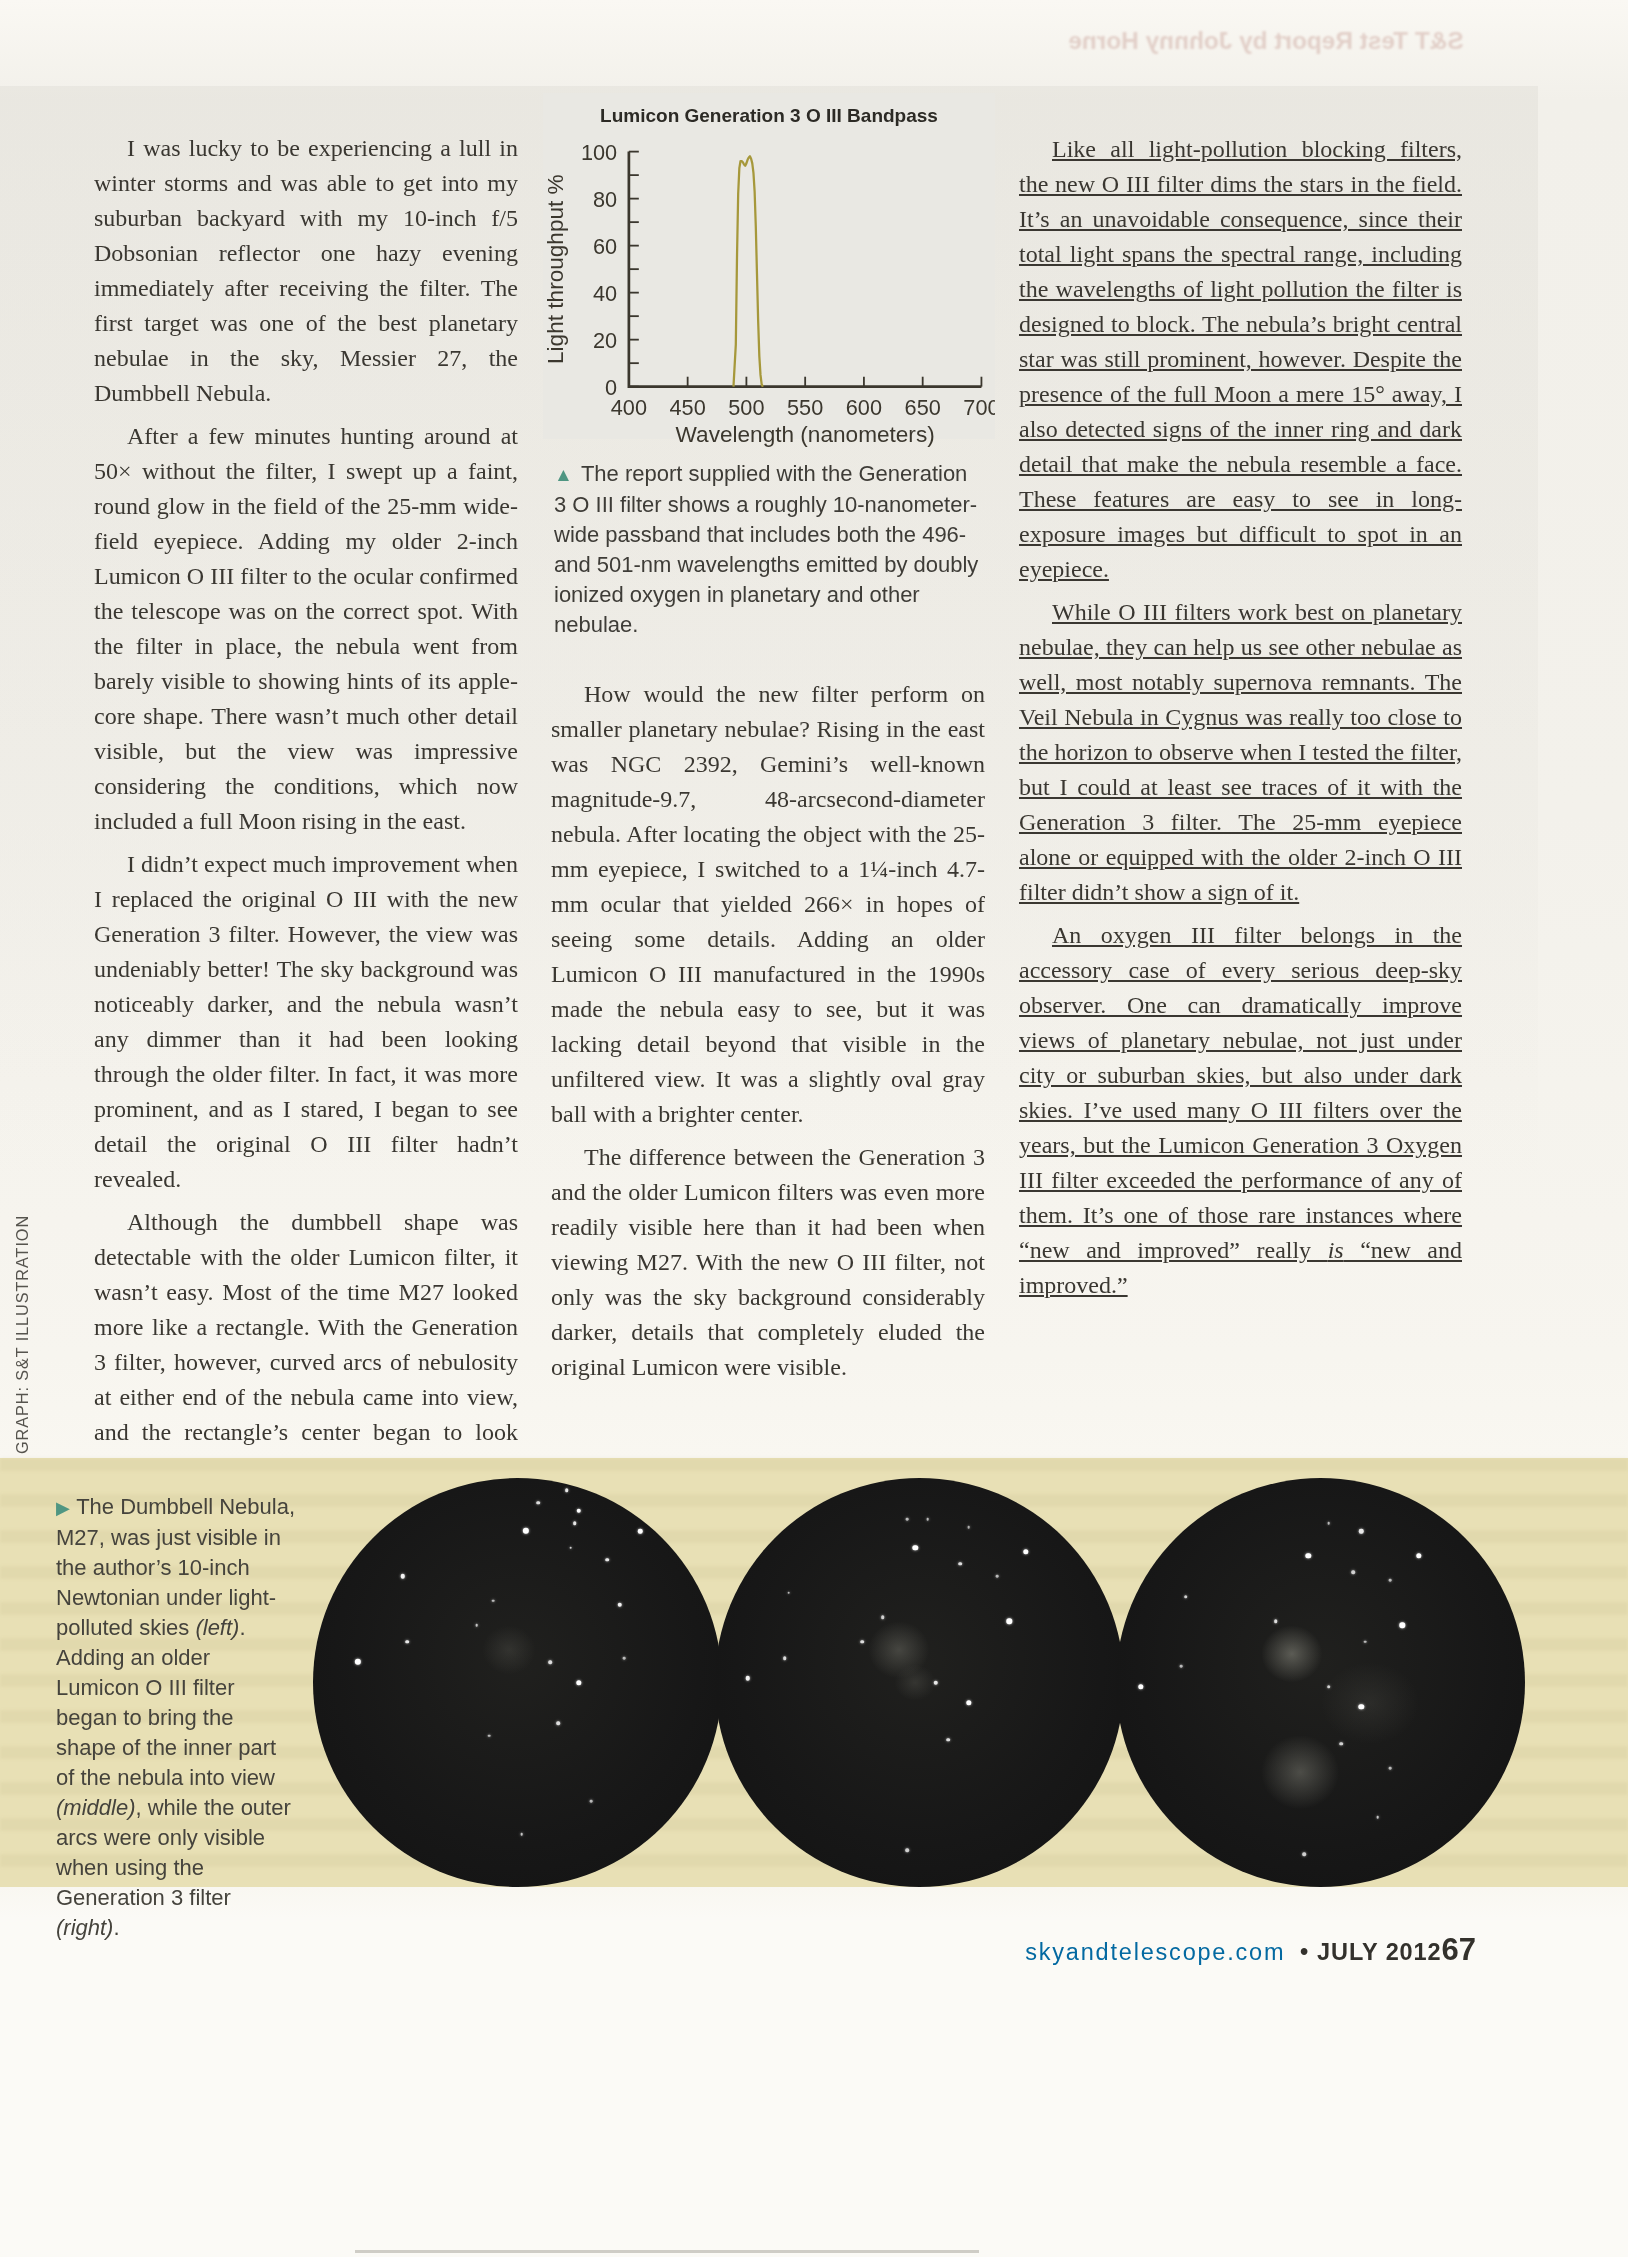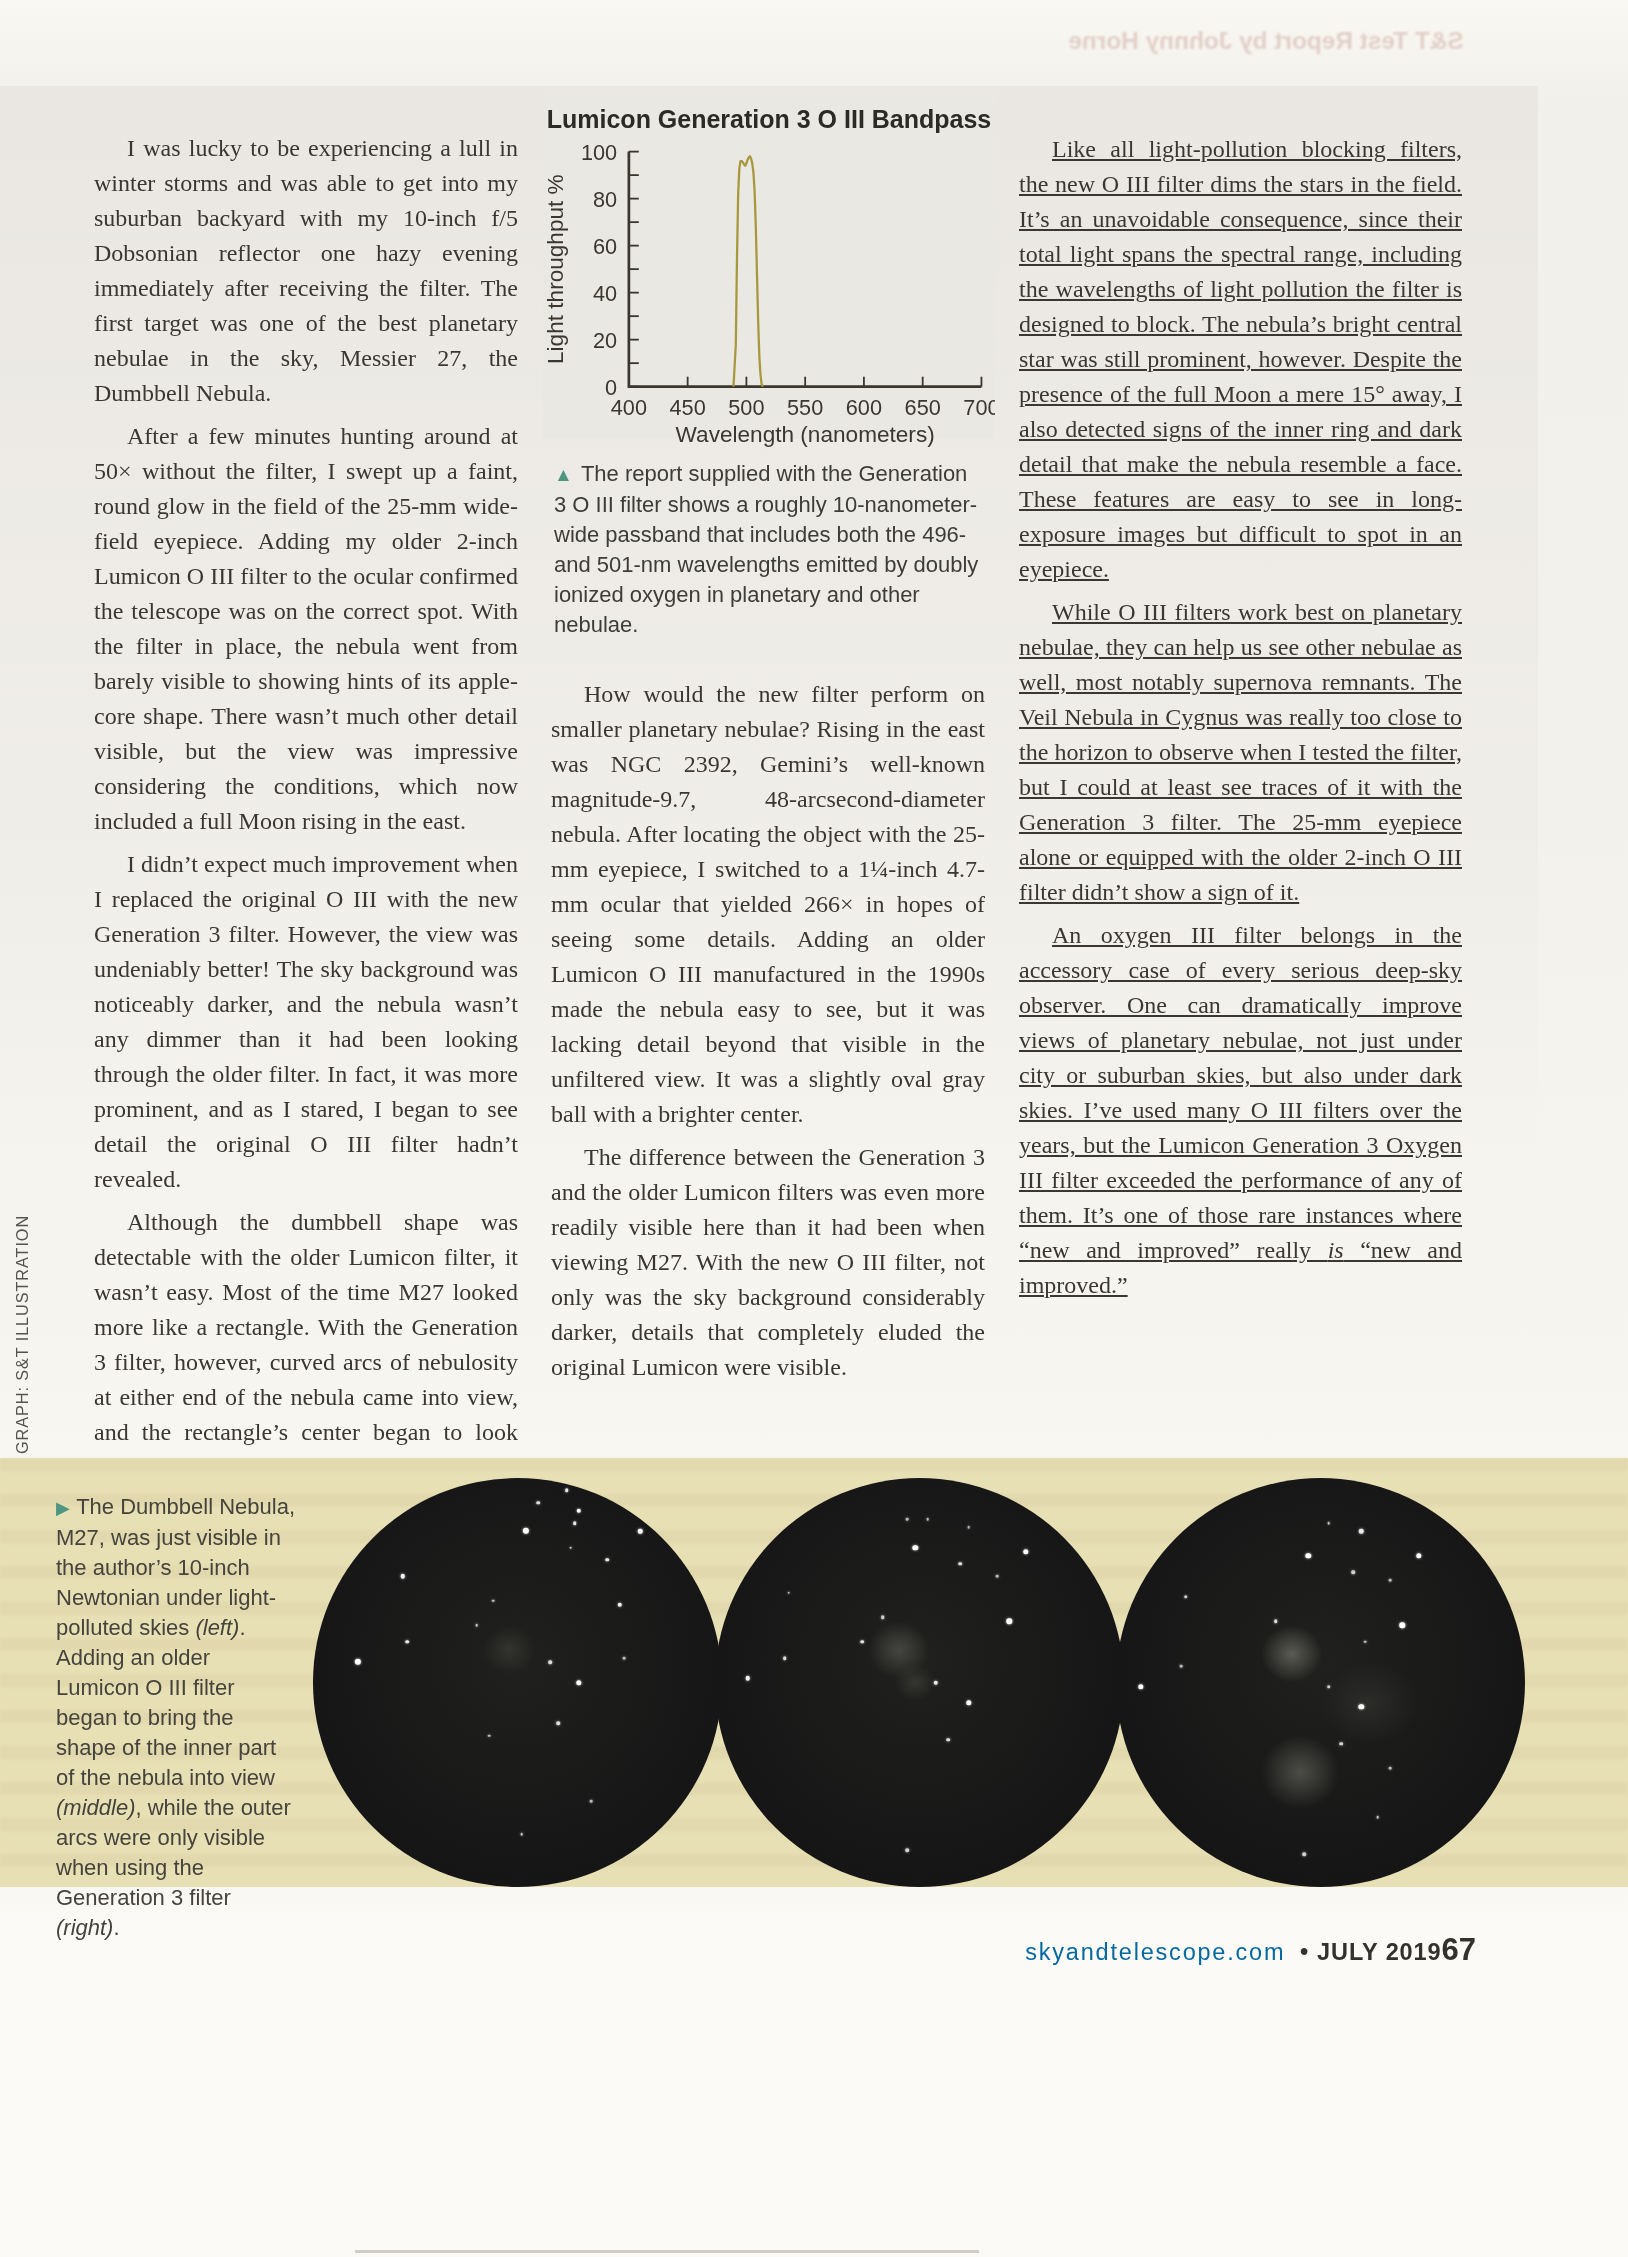--- a/index.html
+++ b/index.html
@@ -16,21 +16,21 @@
     font-family:"Liberation Sans",sans-serif;font-weight:bold;font-size:24.4px;
     color:#c59b92;opacity:.42;}
   .col{position:absolute;font-size:24px;line-height:35px;text-align:justify;color:#3a3731;}
   .col p{margin:8px;text-indent:33px;}
   .col p.noindent{text-indent:0;}
   .col1{left:86px;top:123px;width:440px;}
   .col2{left:543px;top:669px;width:450px;}
   .col3{left:1011px;top:124px;width:459px;text-decoration:underline;}
   .chart-panel{position:absolute;left:543px;top:93px;width:452px;height:346px;background:#e9e8e3;}
   .chart-title{padding-top:11.8px;text-align:center;font-family:"Liberation Sans",sans-serif;
-    font-weight:bold;font-size:25px;color:#2c2a25;}
+    font-weight:bold;font-size:19px;color:#2c2a25;}
   #bandpass-svg{position:absolute;left:0;top:45px;}
   .caption{font-family:"Liberation Sans",sans-serif;font-size:22px;line-height:30px;color:#3e3c37;}
   .chart-caption{position:absolute;left:554px;top:459px;width:427px;}
   .tri{color:#4f9682;font-size:19px;margin-right:8.1px;}
   .tri2{color:#4f9682;font-size:18px;margin-right:6.3px;}
   .author{margin-top:27px;font-family:"Liberation Sans",sans-serif;font-size:22.6px;line-height:33px;
     color:#2f2e2a;text-align:justify;text-indent:0;}
   .sq{color:#a39543;font-size:21px;margin-right:9px;}
   .band{position:absolute;left:0;top:1458px;width:1628px;height:429px;background:#e8e0b5;}
   .band::before{content:"";position:absolute;inset:0;
@@ -198,19 +198,19 @@
         <div class="star" style="left: 55%; top: 65%; width: 3.6px; height: 3.6px; opacity: 0.8;"></div>
         <div class="star" style="left: 67%; top: 71%; width: 2.7px; height: 2.7px; opacity: 0.7;"></div>
         <div class="star" style="left: 64%; top: 83%; width: 2.7px; height: 2.7px; opacity: 0.75;"></div>
         <div class="star" style="left: 46%; top: 92%; width: 3.6px; height: 3.6px; opacity: 0.8;"></div>
       </div>
   </div>
 
   <div class="credit">GRAPH: S&amp;T ILLUSTRATION</div>
 
   <div class="footer">
-    <span class="site">skyandtelescope.com</span><span class="bullet">•</span><span class="issue">JULY 2019</span><span class="pageno">67</span>
+    <span class="site">skyandtelescope.com</span><span class="bullet">•</span><span class="issue">JULY 2012</span><span class="pageno">67</span>
   </div>
 
   <div class="scanline"></div>
 
 </div>
 
 
 </body></html>

